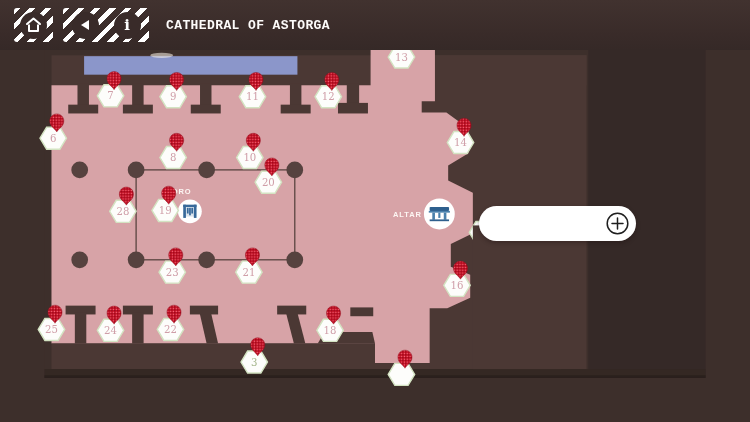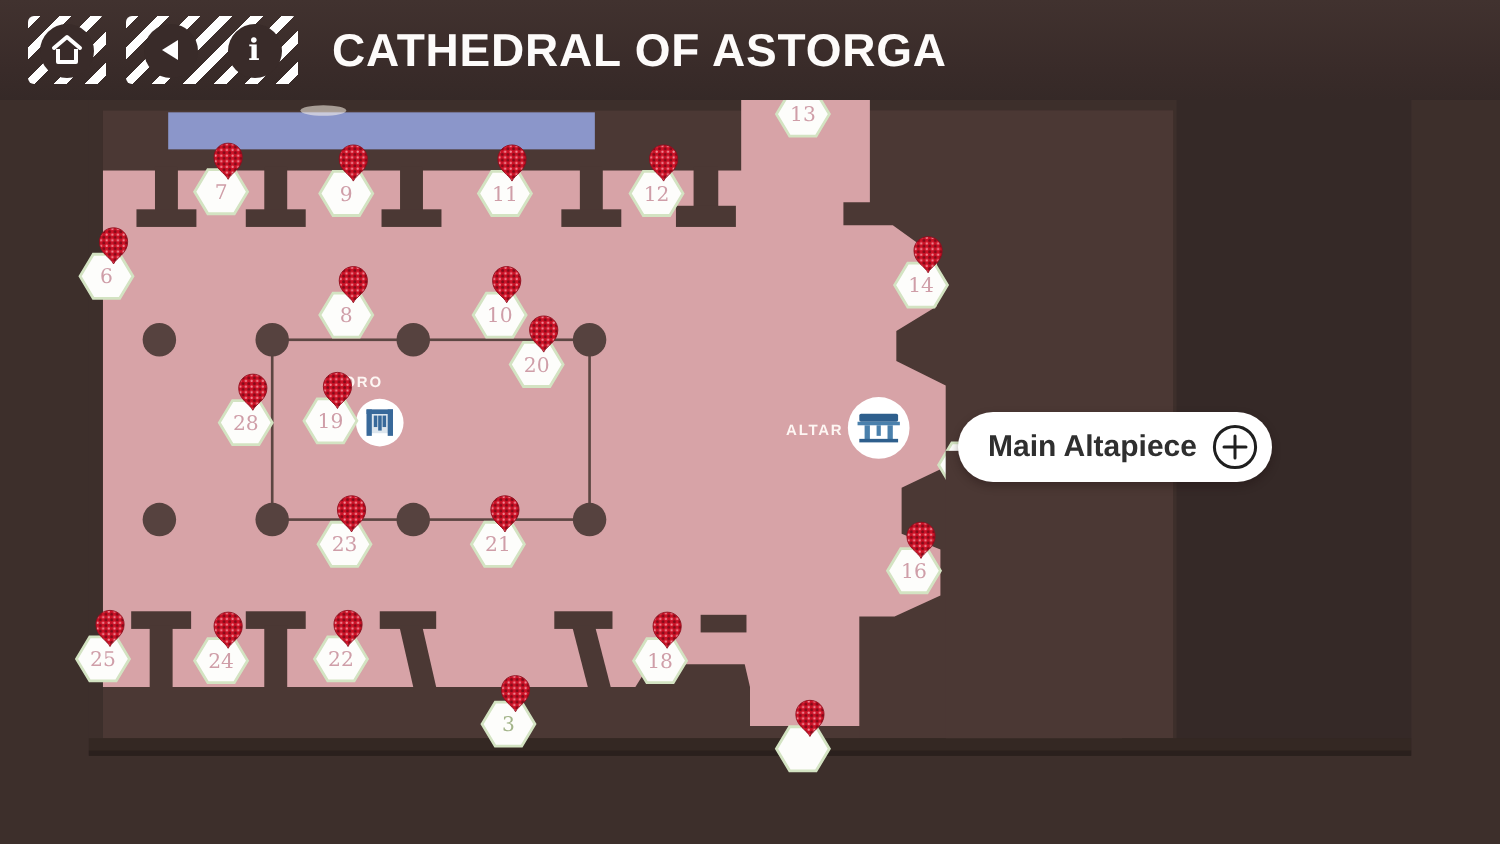--- a/index.html
+++ b/index.html
@@ -10,22 +10,22 @@
   .hdr{position:absolute;top:0;left:0;width:750px;height:50px;
        background:linear-gradient(180deg,#41322f 0%,#392b29 70%,#352927 100%);
        display:flex;align-items:center;z-index:30;}
   .hbtn{height:34px;border-radius:3px;cursor:pointer;
         background:repeating-linear-gradient(135deg,#ffffff 0 4.5px,rgba(0,0,0,0) 4.5px 11px);
         display:flex;align-items:center;justify-content:center;}
   .hbtn-home{width:39px;margin-left:14px;}
   .hbtn-nav{width:86px;margin-left:10px;gap:15px;}
   .circ{width:27px;height:27px;border-radius:50%;background:#392b29;flex:0 0 auto;
         display:flex;align-items:center;justify-content:center;}
-  .hdr h1{color:#fdfbfa;font-size:23px;font-weight:bold;letter-spacing:.4px;
-          margin:0 0 0 17px;font-family:Liberation Sans, sans-serif;}
+  .hdr h1{color:#fdfbfa;font-size:13px;font-weight:bold;letter-spacing:.4px;
+          margin:0 0 0 17px;font-family:Liberation Mono, monospace;}
   .info-i{color:#fff;font-family:"DejaVu Serif",serif;font-size:15px;font-weight:bold;line-height:1;}
 
   
   .mapwrap{position:absolute;top:50px;left:0;width:750px;height:372px;}
   svg text{user-select:none;}
 
   
   .callout{position:absolute;left:479px;top:206px;width:157px;height:35px;
            background:#ffffff;border-radius:18px;display:flex;align-items:center;
            box-shadow:0 2px 4px rgba(30,15,15,.35);z-index:20;cursor:pointer;}
@@ -276,21 +276,20 @@
           <rect x="5" y="-1.5" width="3" height="8" fill="#4a80ac"></rect>
           <rect x="-1.2" y="-1.5" width="2.4" height="6" fill="#4a80ac"></rect>
           <rect x="-11" y="6.2" width="22" height="2" fill="#2e5f8d"></rect>
         </g>
       </g>
     </g>
   </svg>
   </div>
 
   <div class="callout">
-    <span class="lbl">Main Altapiece</span>
     <span class="plus">
       <svg width="23" height="23" viewBox="0 0 23 23">
         <circle cx="11.5" cy="11.5" r="10.3" fill="none" stroke="#1f1f1f" stroke-width="1.5"></circle>
         <path d="M11.5 6 V17 M6 11.5 H17" stroke="#1f1f1f" stroke-width="1.5" stroke-linecap="round"></path>
       </svg>
     </span>
   </div>
 
 </div>
 

